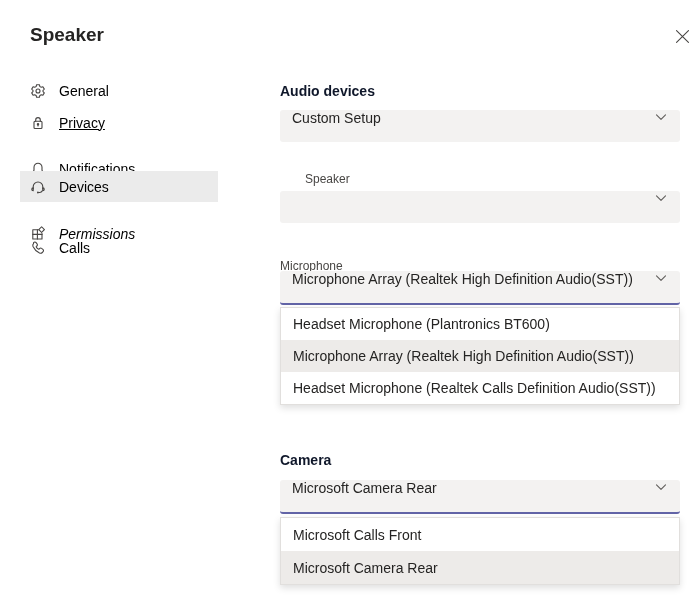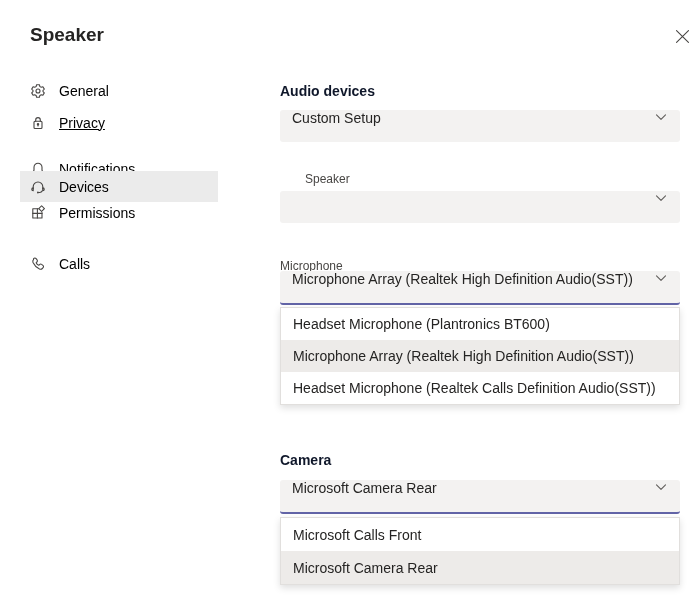--- a/index.html
+++ b/index.html
@@ -125,32 +125,32 @@
         <path d="M3.2 9.8 V7.8 a4.8 4.8 0 0 1 9.6 0 v2"></path>
         <path d="M3.2 8.9 a1.4 1.4 0 0 0 0 2.9 Z"></path>
         <path d="M12.8 8.9 a1.4 1.4 0 0 1 0 2.9 Z"></path>
         <path d="M12.3 11.8 a3 3 0 0 1 -2.6 1.7 h-1.2"></path>
         <circle cx="7.9" cy="13.5" r="0.9" fill="currentColor" stroke="none"></circle>
       </svg>
     </span>
     <span>Devices</span>
   </div>
 
-  <div class="sidebar-item" style="top:197px;">
+  <div class="sidebar-item" style="top:218px;font-style:italic;">
     <span class="ico">
       <svg width="16" height="16" viewBox="0 0 16 16" fill="none" stroke="currentColor" stroke-width="1.1">
         <path d="M12 7.5 V13 H2.8 V3.8 H8.3"></path>
         <path d="M7.4 3.8 V13 M2.8 8.4 H12"></path>
         <rect x="9.6" y="1.6" width="4" height="4" transform="rotate(45 11.6 3.6)"></rect>
       </svg>
     </span>
     <span>Permissions</span>
   </div>
 
-  <div class="sidebar-item" style="top:248px;">
+  <div class="sidebar-item" style="top:232px;">
     <span class="ico">
       <svg width="16" height="16" viewBox="0 0 16 16" fill="none" stroke="currentColor" stroke-width="1.1">
         <path d="M3.6 2.6 c.7-.8 1.9-.8 2.5 0 l1 1.3 c.5.6.4 1.5-.2 2.1 l-.7.7 c.4 1.1 1.5 2.2 2.6 2.6 l.7-.7 c.6-.6 1.5-.7 2.1-.2 l1.3 1 c.8.6.8 1.8 0 2.5 l-.6.6 c-.7.7-1.8.9-2.8.5 C6.7 11.7 4.3 9.3 3 6.5 c-.4-1-.2-2.1.5-2.8 Z"></path>
       </svg>
     </span>
     <span>Calls</span>
   </div>
 
   <div class="section-header" style="top:83px;">Audio devices</div>
 

